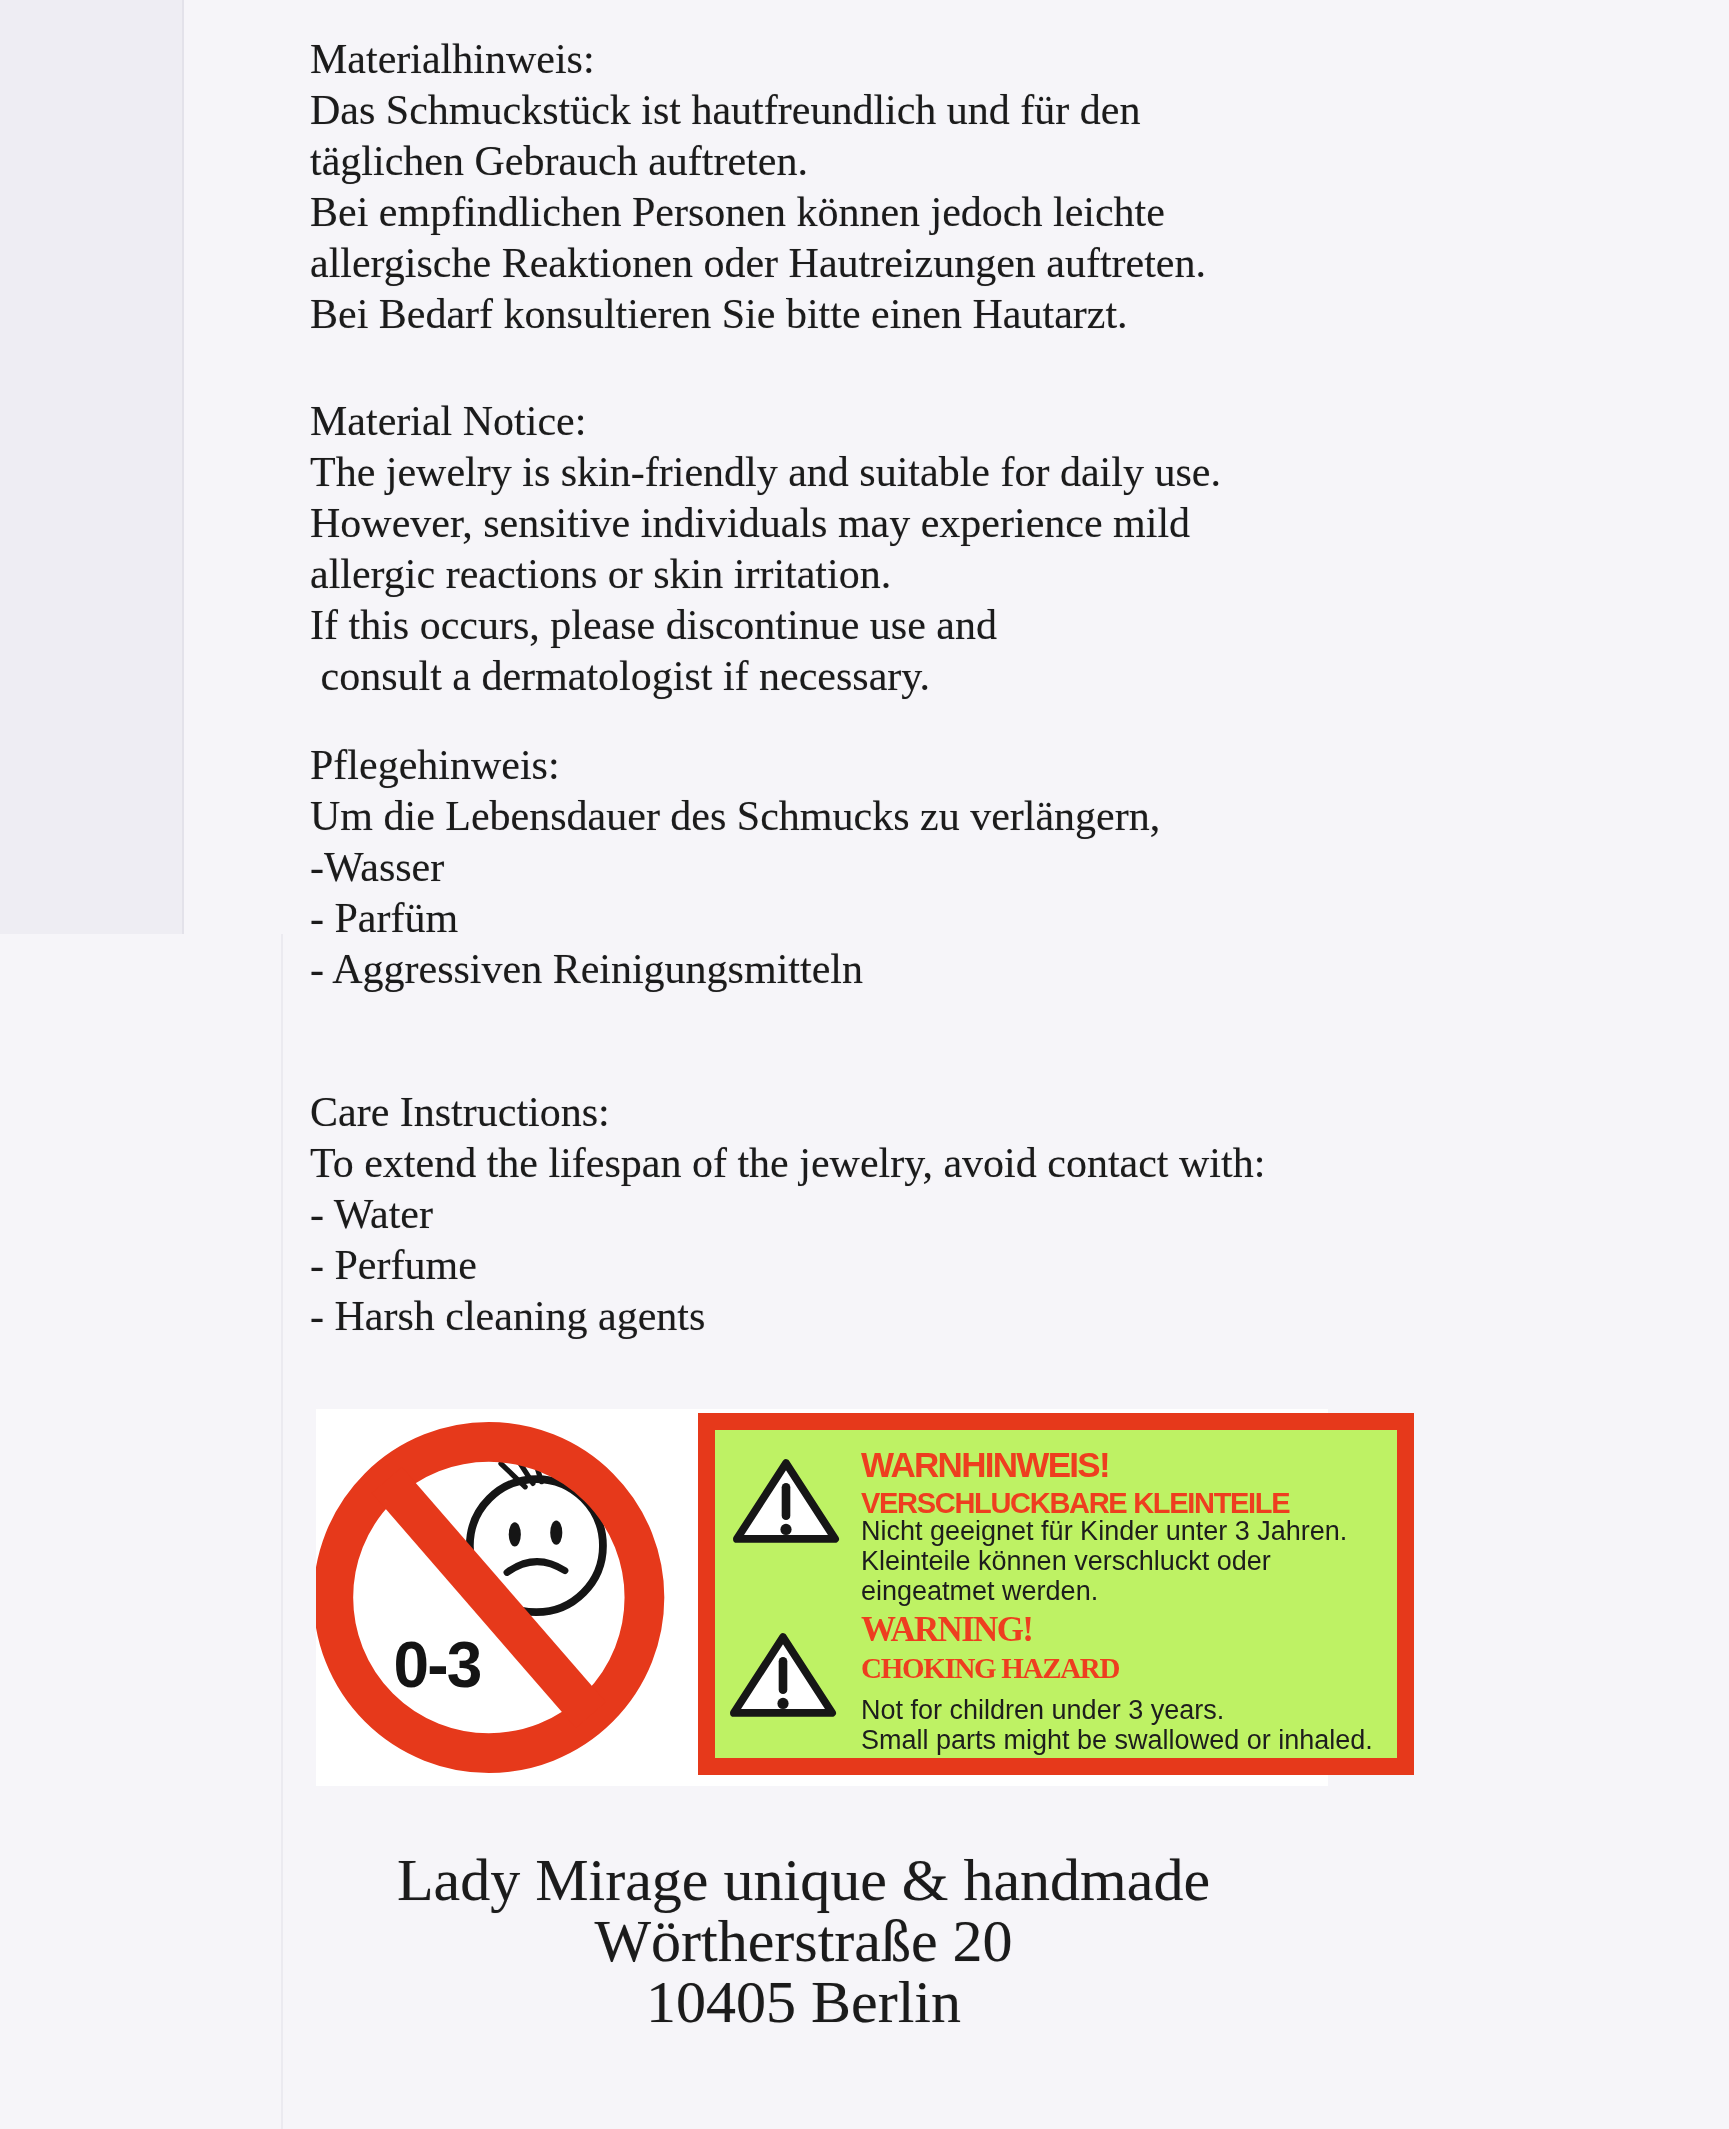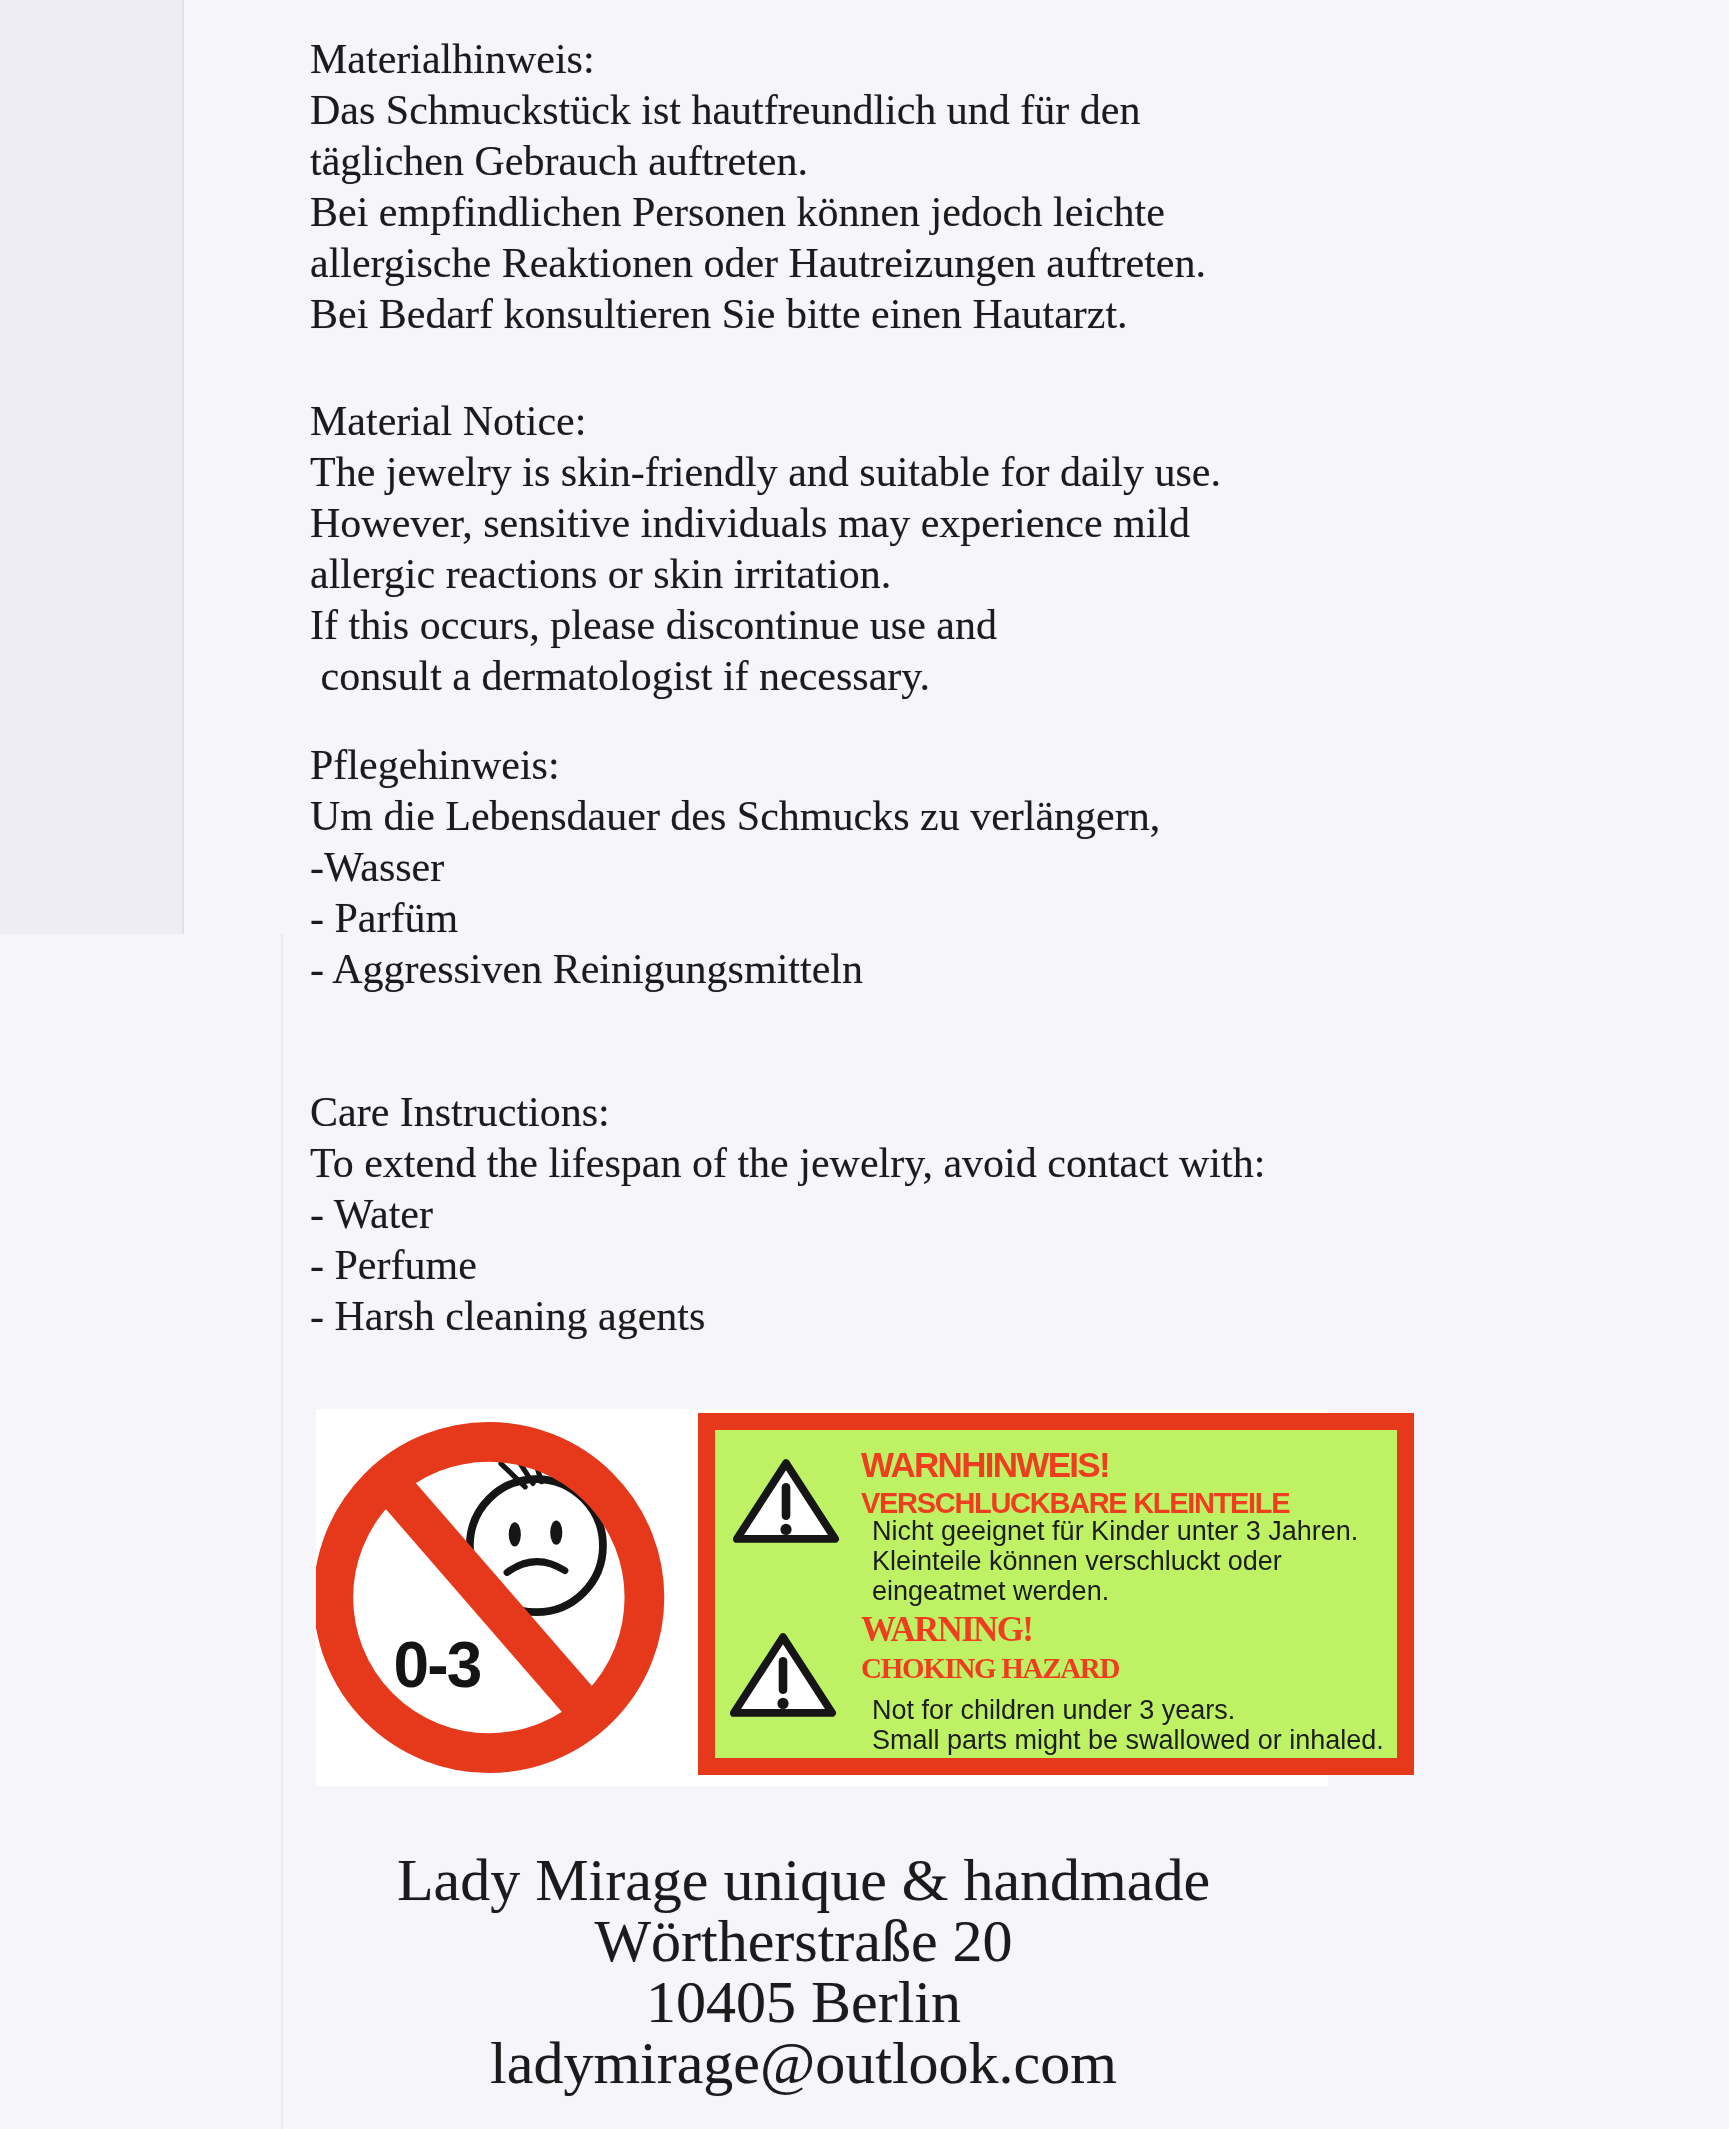--- a/index.html
+++ b/index.html
@@ -26,21 +26,21 @@
 
   .warnbox{position:absolute;left:382px;top:3.5px;width:716px;height:362px;
     box-sizing:border-box;border:17.3px solid #e6391b;background:#bef264;padding-left:36px;}
   .tri{position:absolute;display:block;}
   .tri1{left:14.7px;top:25px;}
   .tri2{left:12px;top:199px;}
   .sans{font-family:"Liberation Sans",sans-serif;}
   .rtext{position:absolute;left:146px;color:#ee3e1f;font-weight:bold;}
   .rt1{font-size:35px;line-height:39px;letter-spacing:-1.7px;}
   .rt2{font-size:29px;line-height:38px;letter-spacing:-1.3px;}
-  .btext{position:absolute;left:146px;font-size:27px;line-height:30px;color:#1d1d1d;margin-left:11px;}
+  .btext{position:absolute;left:146px;font-size:27px;line-height:30px;color:#1d1d1d;}
   .g-red{top:15.6px;} .g-black{top:86px;}
   .e-red{top:180px;font-family:Liberation Serif, serif;} .e-black{top:265px;}
 
   
   .footer{position:absolute;left:0;top:1850px;width:1607px;text-align:center;
     font-size:60px;line-height:61px;text-shadow:0 0 0.9px rgba(25,25,25,.35);}
 </style>
 </head>
 <body>
 
@@ -132,15 +132,14 @@
       <div class="line">Not for children under 3 years.</div>
       <div class="line">Small parts might be swallowed or inhaled.</div>
     </div>
   </div>
 </div>
 
 <footer class="footer">
   <div>Lady Mirage unique &amp; handmade</div>
   <div>Wörtherstraße 20</div>
   <div>10405 Berlin</div>
-  <div>ladymirage@outlook.com</div>
 </footer>
 
 
 </body></html>

